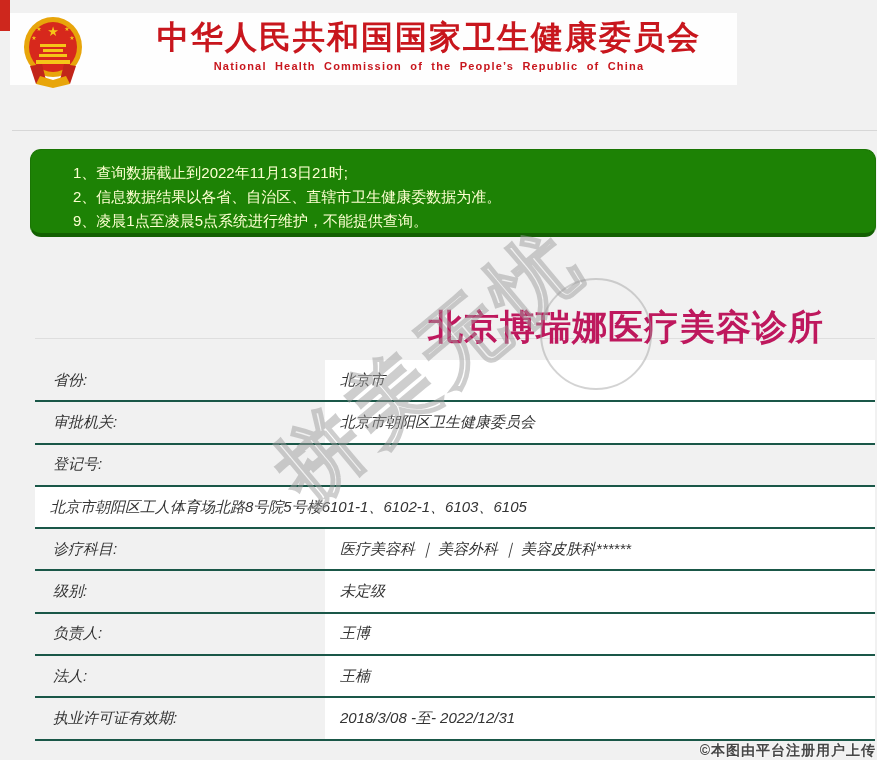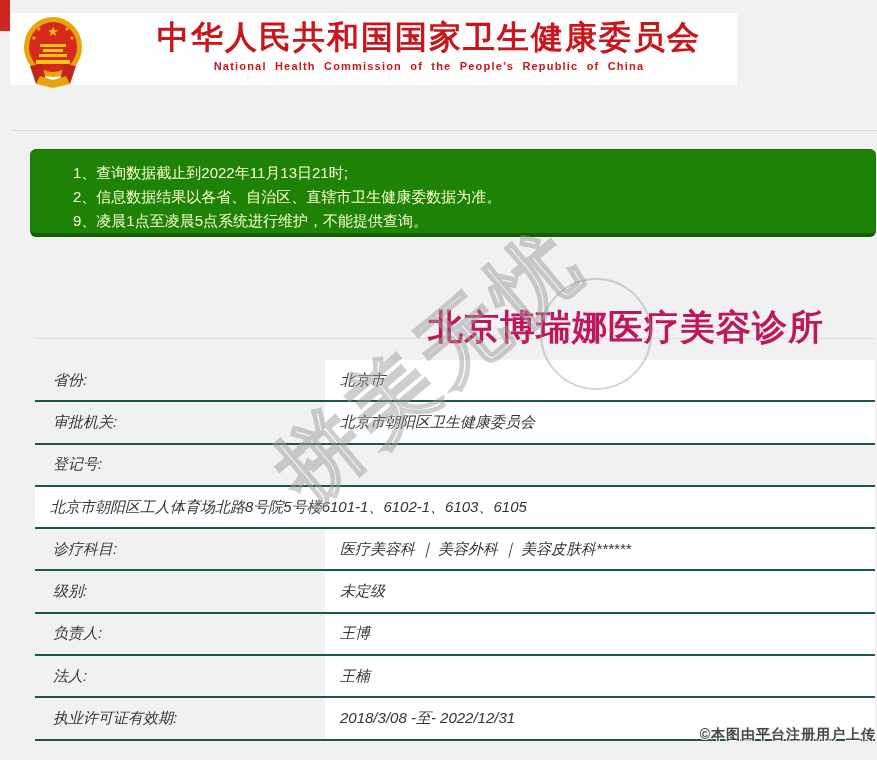--- a/index.html
+++ b/index.html
@@ -28,21 +28,21 @@
     margin-top:3px; font-size:11px; font-weight:bold; color:#c8161d;
     letter-spacing:1.2px; word-spacing:4px; white-space:nowrap;
   }
 
   .top-divider { position:absolute; left:12px; top:130px; width:865px; height:1px; background:#d7d7d7; }
 
   
   .notice-box {
     position:absolute; left:30px; top:149px; width:846px; height:88px;
     background:#1d8205; border:1px solid #1a7504; border-bottom:4px solid #136002;
-    border-radius:6px; padding:11px 10px 0 42px;
+    border-radius:11px; padding:11px 10px 0 42px;
   }
   .notice-line {
     font-size:15px; line-height:24px; color:#fdffd1; white-space:nowrap;
   }
 
   
   .clinic-title {
     position:absolute; left:428px; top:274px;
     font-size:35px; font-weight:700; color:#be185d; letter-spacing:1px;
     white-space:nowrap; z-index:2;margin-top:30px;
@@ -72,21 +72,21 @@
     white-space:nowrap;
   }
   .watermark-circle {
     position:absolute; left:540px; top:278px; width:112px; height:112px;
     border:2px solid rgba(158,158,158,0.45); border-radius:50%;
     z-index:5; pointer-events:none;
   }
 
   
   .credit {
-    position:absolute; right:1px; bottom:16px; z-index:6;
+    position:absolute; right:1px; bottom:0; z-index:6;
     font-size:14px; font-weight:bold; color:#474747; letter-spacing:1px;
     text-shadow:-1px -1px 0 #f5f5f5, 1px -1px 0 #f5f5f5, -1px 1px 0 #f5f5f5, 1px 1px 0 #f5f5f5;
     white-space:nowrap;
   }
 </style>
 </head>
 <body>
 
 <div class="page">
 

